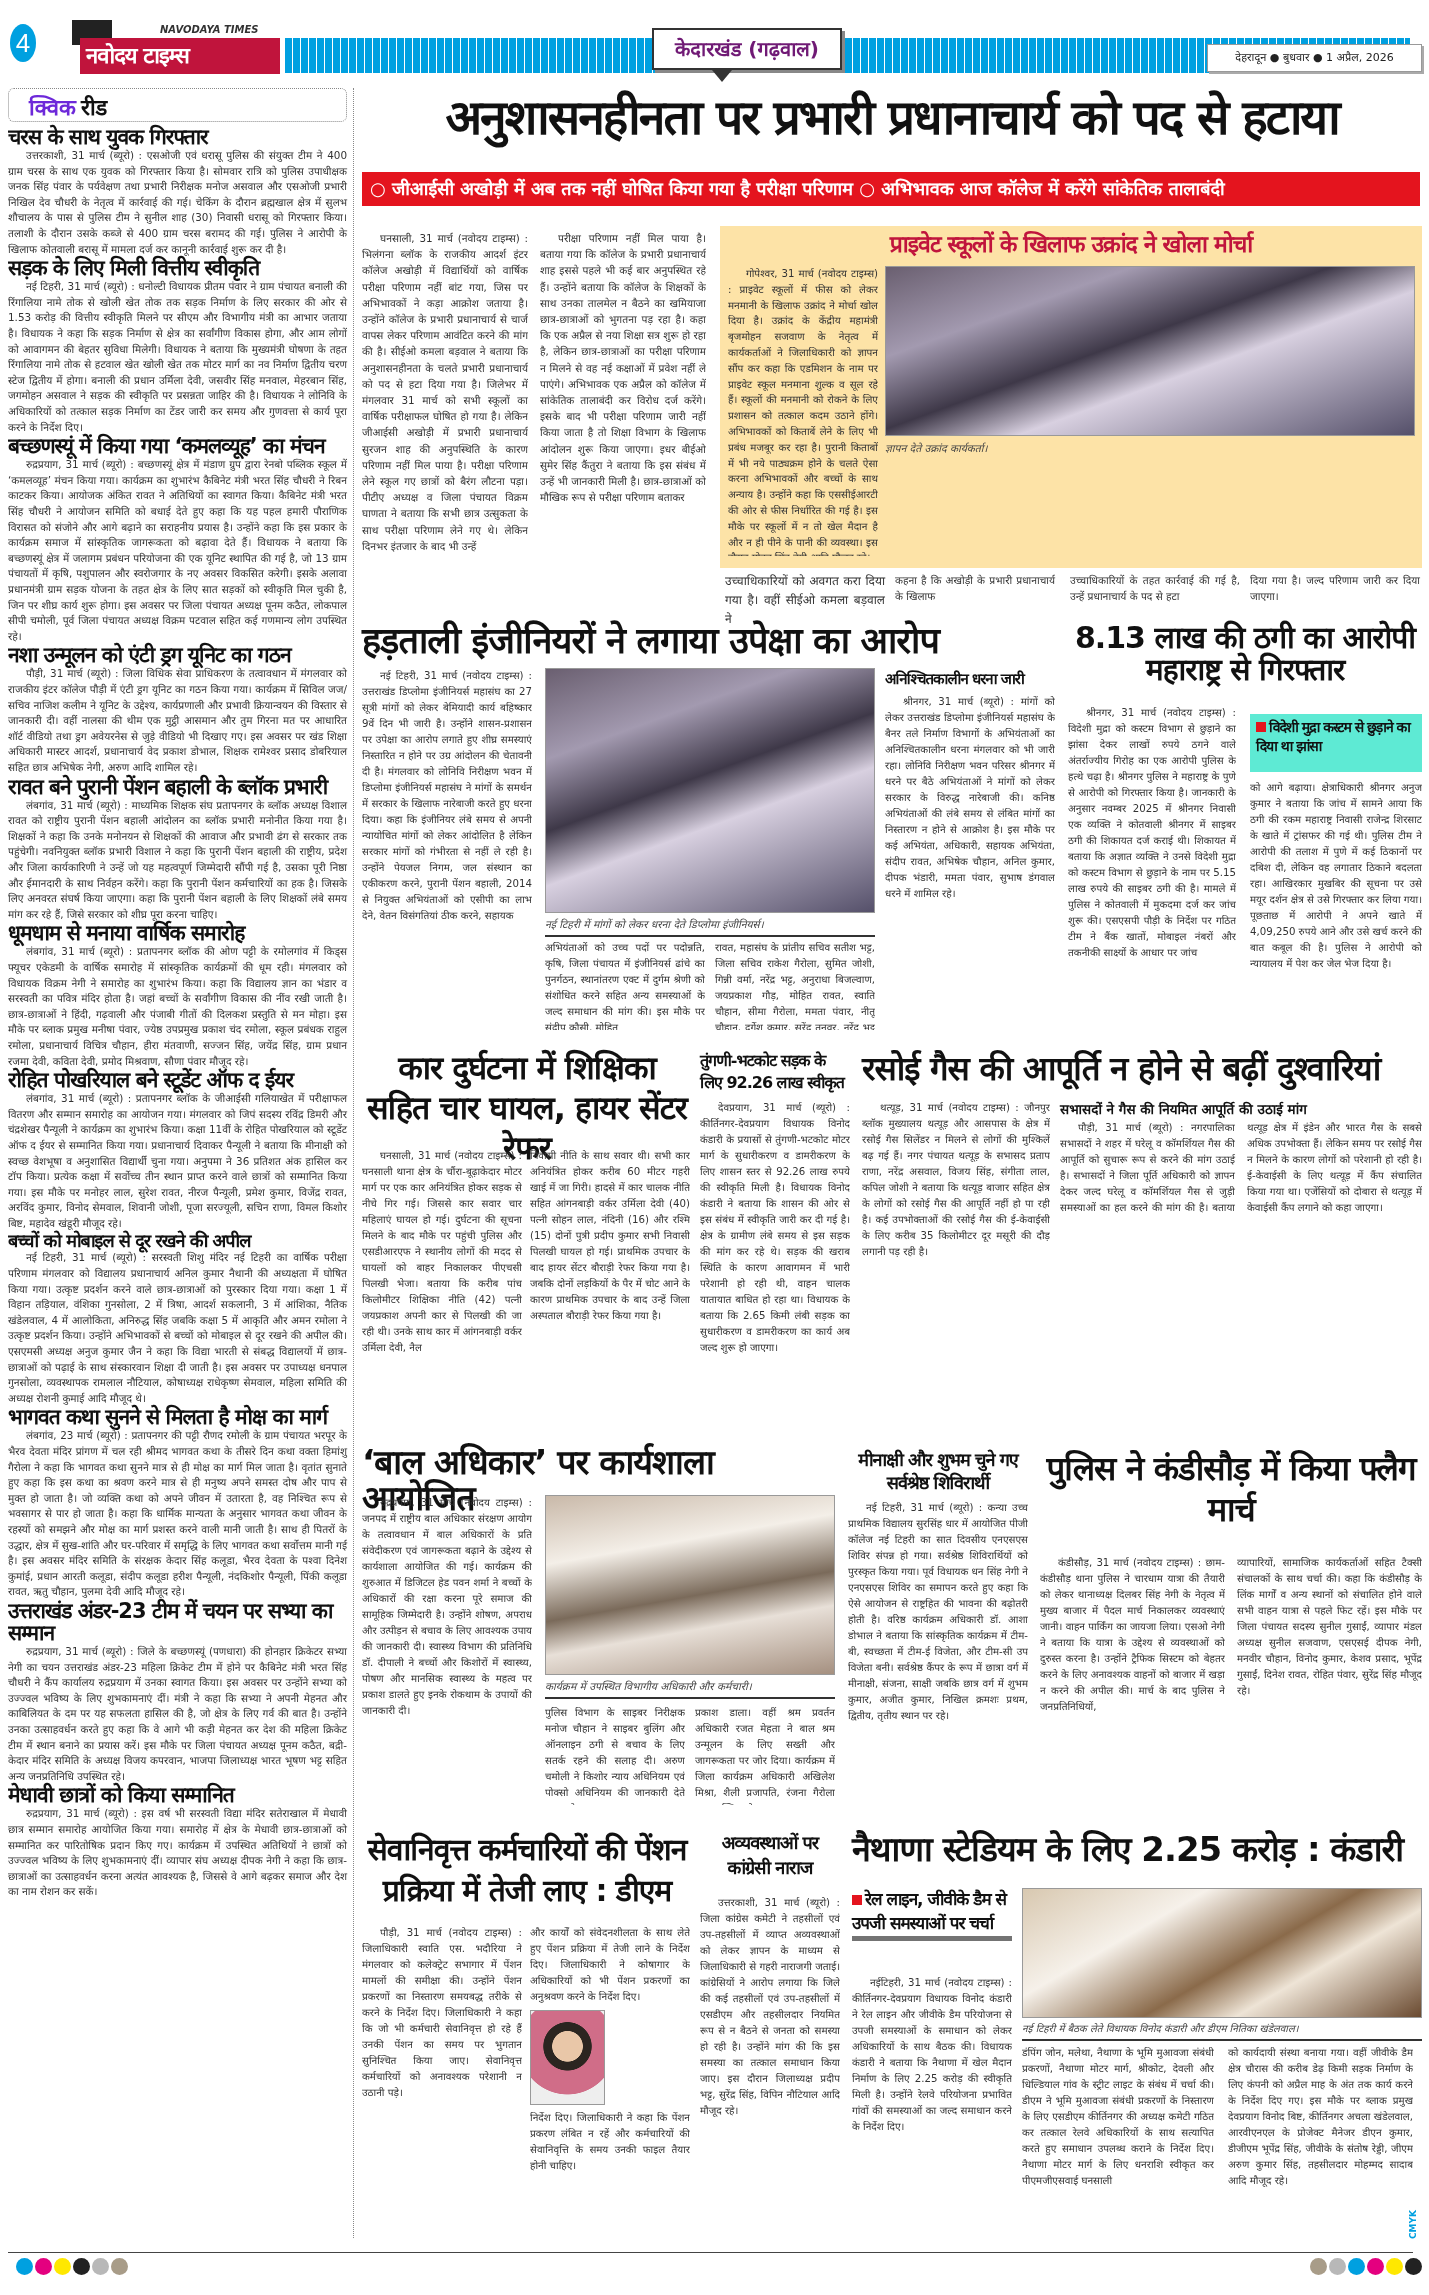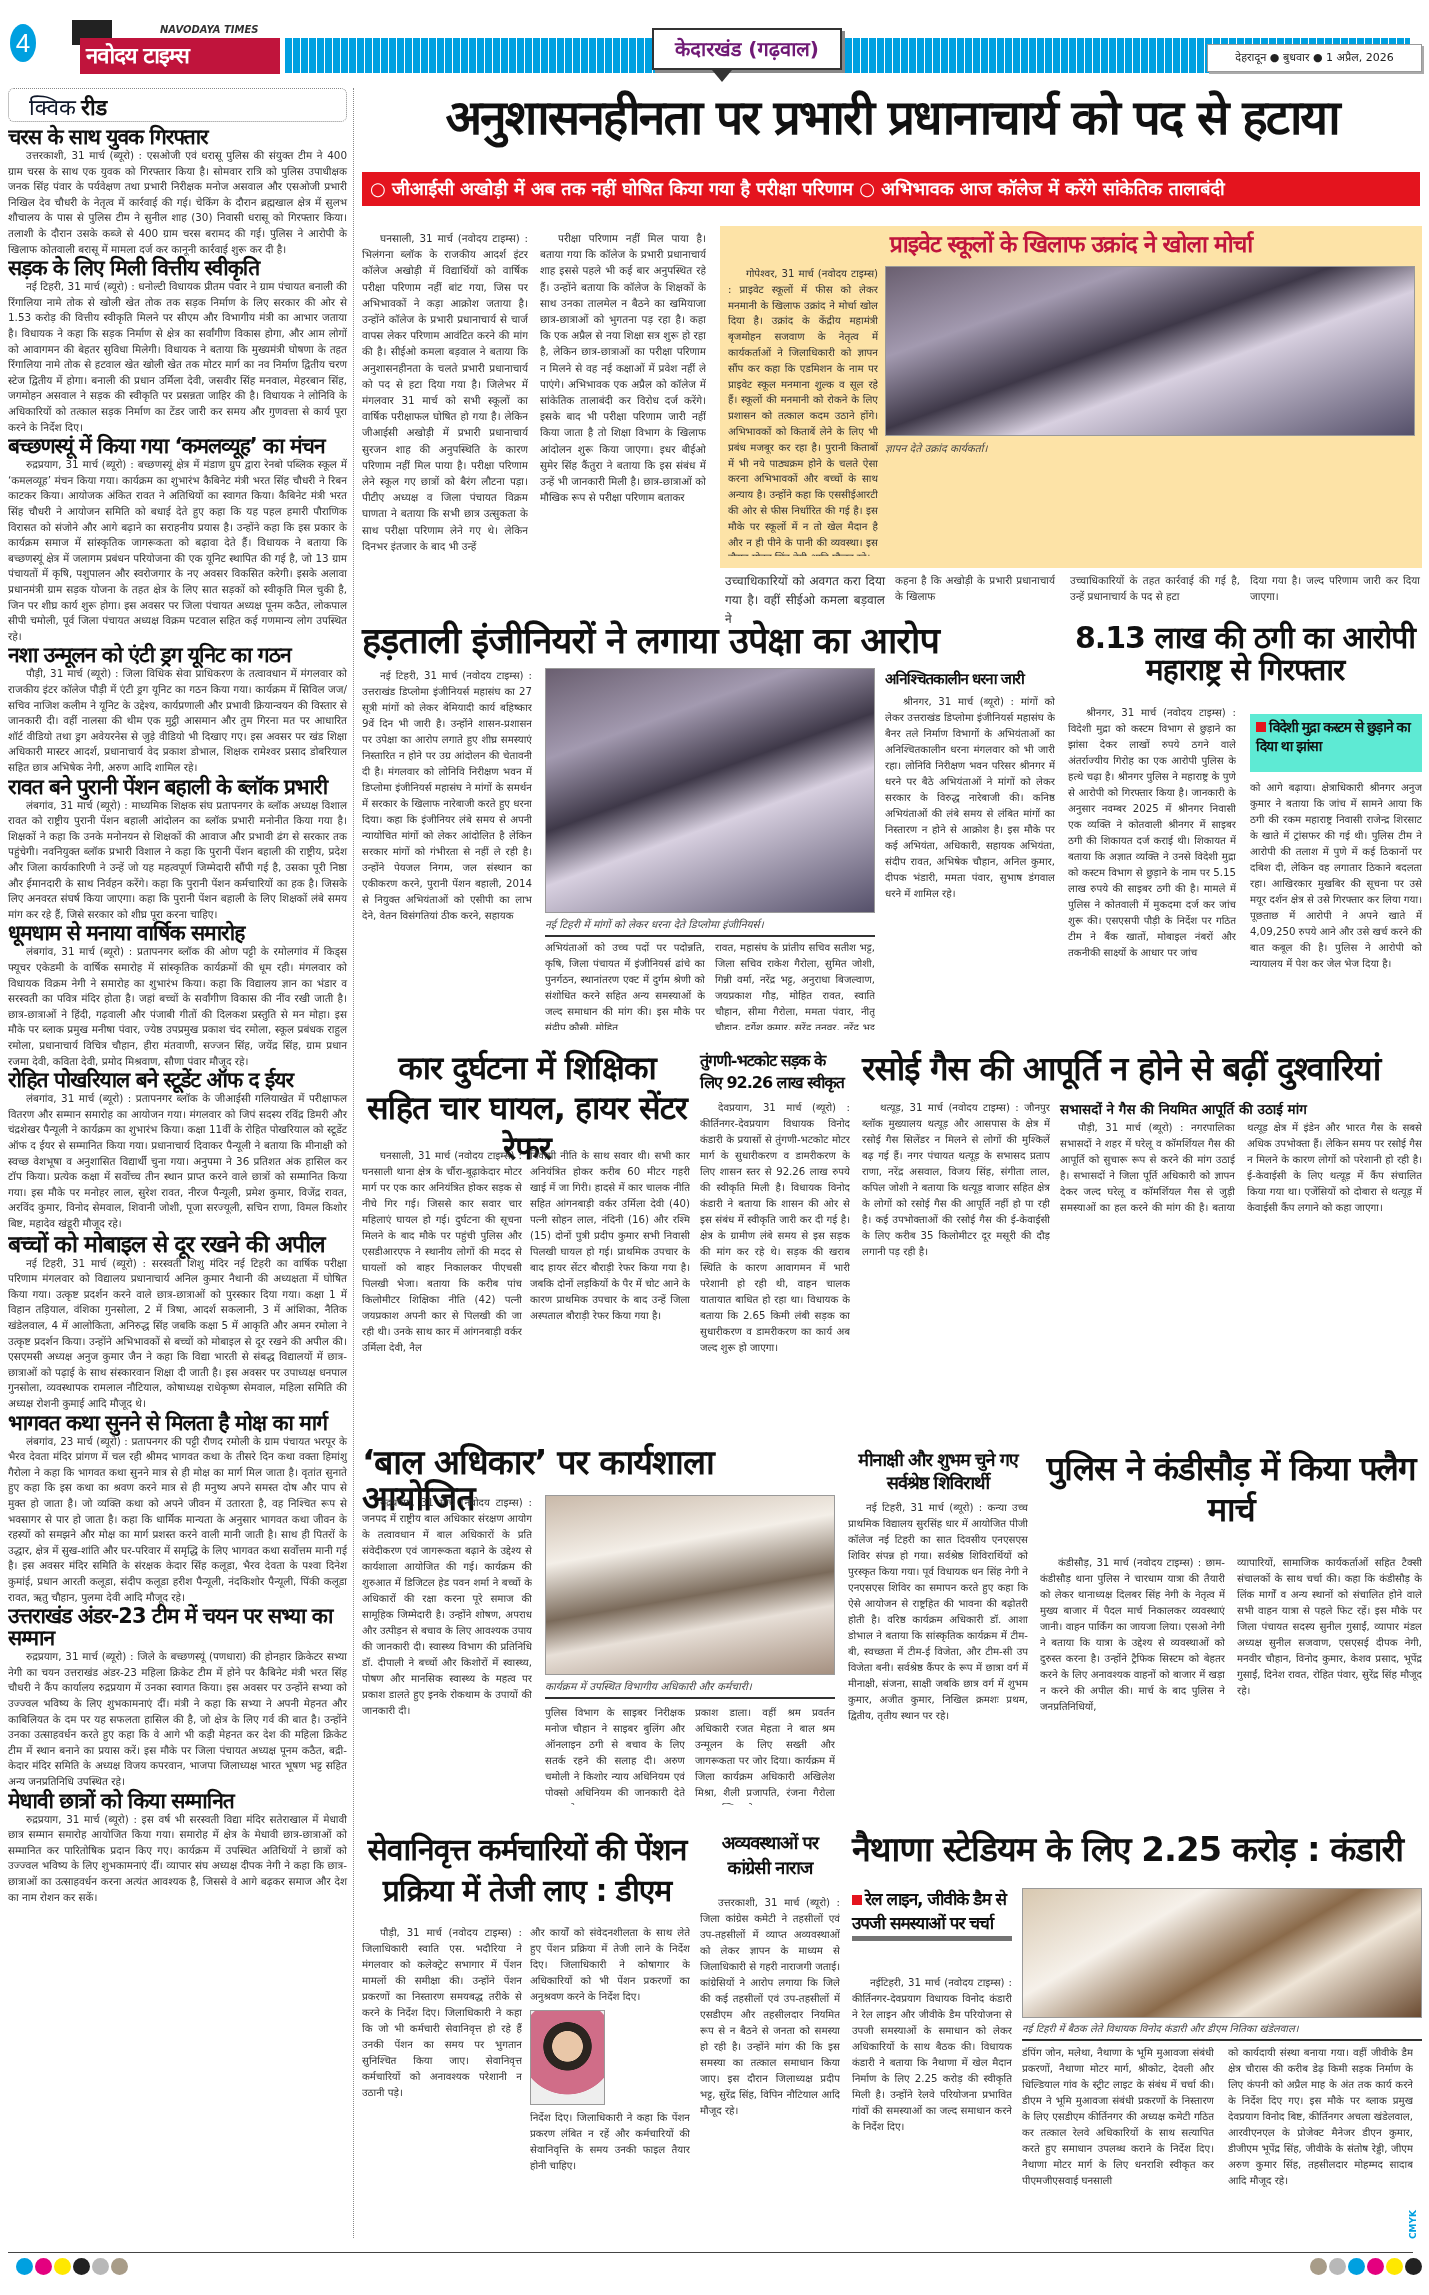--- a/index.html
+++ b/index.html
@@ -25,21 +25,21 @@
   <div class="abs" style="left:160px;top:24px;font-size:10px;font-weight:bold;font-style:italic;color:#333">NAVODAYA TIMES</div>
   <div class="abs" style="left:80px;top:38px;width:200px;height:36px;background:#c0143c;color:#fff;font-size:22px;font-weight:bold;line-height:36px;padding-left:6px;letter-spacing:-1px">नवोदय टाइम्स</div>
   <div class="abs" style="left:285px;top:38px;width:1125px;height:35px;background:repeating-linear-gradient(90deg,#00a0e0 0 7px,#fff 7px 8px)"></div>
   <div class="abs" style="left:652px;top:28px;width:190px;height:42px;background:#fff;border:2px solid #333;box-shadow:3px 3px 0 #888;text-align:center;font-size:20px;font-weight:bold;color:#701a75;line-height:38px">केदारखंड (गढ़वाल)</div>
   <div class="abs" style="left:712px;top:70px;width:0;height:0;border-left:10px solid transparent;border-right:10px solid transparent;border-top:12px solid #333"></div>
   <div class="abs" style="left:1207px;top:44px;width:215px;height:28px;background:#fff;border:1px solid #999;box-shadow:2px 2px 0 #aaa;font-size:11px;line-height:26px;text-align:center;color:#222">देहरादून ● बुधवार ● 1 अप्रैल, 2026</div>
 </div>
 
 <div class="abs dotted-v" style="left:8px;top:88px;width:346px;height:2150px;padding-right:6px;overflow:hidden">
   <div class="qbox" style="height:34px;padding:2px 0 0 20px;margin-bottom:4px">
-    <span style="color:#0f172a;font-size:22px;font-weight:normal">क्विक</span>
+    <span style="color:#6d28d9;font-size:22px;font-weight:bold">क्विक</span>
     <span style="color:#111;font-size:22px;font-weight:bold">रीड</span>
   </div>
   <div>
       <div class="hl" style="font-size:21px">चरस के साथ युवक गिरफ्तार</div>
       <p class="body-text" style="font-size:10.4px;line-height:15.6px">उत्तरकाशी, 31 मार्च (ब्यूरो) : एसओजी एवं धरासू पुलिस की संयुक्त टीम ने 400 ग्राम चरस के साथ एक युवक को गिरफ्तार किया है। सोमवार रात्रि को पुलिस उपाधीक्षक जनक सिंह पंवार के पर्यवेक्षण तथा प्रभारी निरीक्षक मनोज असवाल और एसओजी प्रभारी निखिल देव चौधरी के नेतृत्व में कार्रवाई की गई। चेकिंग के दौरान ब्रह्मखाल क्षेत्र में सुलभ शौचालय के पास से पुलिस टीम ने सुनील शाह (30) निवासी धरासू को गिरफ्तार किया। तलाशी के दौरान उसके कब्जे से 400 ग्राम चरस बरामद की गई। पुलिस ने आरोपी के खिलाफ कोतवाली बरासू में मामला दर्ज कर कानूनी कार्रवाई शुरू कर दी है।</p>
     </div>
   <div>
       <div class="hl" style="font-size:21px">सड़क के लिए मिली वित्तीय स्वीकृति</div>
       <p class="body-text" style="font-size:10.4px;line-height:15.6px">नई टिहरी, 31 मार्च (ब्यूरो) : धनोल्टी विधायक प्रीतम पंवार ने ग्राम पंचायत बनाली की रिंगालिया नामे तोक से खोली खेत तोक तक सड़क निर्माण के लिए सरकार की ओर से 1.53 करोड़ की वित्तीय स्वीकृति मिलने पर सीएम और विभागीय मंत्री का आभार जताया है। विधायक ने कहा कि सड़क निर्माण से क्षेत्र का सर्वांगीण विकास होगा, और आम लोगों को आवागमन की बेहतर सुविधा मिलेगी। विधायक ने बताया कि मुख्यमंत्री घोषणा के तहत रिंगालिया नामे तोक से हटवाल खेत खोली खेत तक मोटर मार्ग का नव निर्माण द्वितीय चरण स्टेज द्वितीय में होगा। बनाली की प्रधान उर्मिला देवी, जसवीर सिंह मनवाल, मेहरबान सिंह, जगमोहन असवाल ने सड़क की स्वीकृति पर प्रसन्नता जाहिर की है। विधायक ने लोनिवि के अधिकारियों को तत्काल सड़क निर्माण का टेंडर जारी कर समय और गुणवत्ता से कार्य पूरा करने के निर्देश दिए।</p>
     </div>
@@ -57,21 +57,21 @@
     </div>
   <div>
       <div class="hl" style="font-size:21px">धूमधाम से मनाया वार्षिक समारोह</div>
       <p class="body-text" style="font-size:10.4px;line-height:15.6px">लंबगांव, 31 मार्च (ब्यूरो) : प्रतापनगर ब्लॉक की ओण पट्टी के रमोलगांव में किड्स फ्यूचर एकेडमी के वार्षिक समारोह में सांस्कृतिक कार्यक्रमों की धूम रही। मंगलवार को विधायक विक्रम नेगी ने समारोह का शुभारंभ किया। कहा कि विद्यालय ज्ञान का भंडार व सरस्वती का पवित्र मंदिर होता है। जहां बच्चों के सर्वांगीण विकास की नींव रखी जाती है। छात्र-छात्राओं ने हिंदी, गढ़वाली और पंजाबी गीतों की दिलकश प्रस्तुति से मन मोहा। इस मौके पर ब्लाक प्रमुख मनीषा पंवार, ज्येष्ठ उपप्रमुख प्रकाश चंद रमोला, स्कूल प्रबंधक राहुल रमोला, प्रधानाचार्य विचित्र चौहान, हीरा मंतवाणी, सज्जन सिंह, जयेंद्र सिंह, ग्राम प्रधान रजमा देवी, कविता देवी, प्रमोद मिश्रवाण, सौणा पंवार मौजूद रहे।</p>
     </div>
   <div>
       <div class="hl" style="font-size:21px">रोहित पोखरियाल बने स्टूडेंट ऑफ द ईयर</div>
       <p class="body-text" style="font-size:10.4px;line-height:15.6px">लंबगांव, 31 मार्च (ब्यूरो) : प्रतापनगर ब्लॉक के जीआईसी गलियाखेत में परीक्षाफल वितरण और सम्मान समारोह का आयोजन गया। मंगलवार को जिपं सदस्य रविंद्र डिमरी और चंद्रशेखर पैन्यूली ने कार्यक्रम का शुभारंभ किया। कक्षा 11वीं के रोहित पोखरियाल को स्टूडेंट ऑफ द ईयर से सम्मानित किया गया। प्रधानाचार्य दिवाकर पैन्यूली ने बताया कि मीनाक्षी को स्वच्छ वेशभूषा व अनुशासित विद्यार्थी चुना गया। अनुपमा ने 36 प्रतिशत अंक हासिल कर टॉप किया। प्रत्येक कक्षा में सर्वोच्च तीन स्थान प्राप्त करने वाले छात्रों को सम्मानित किया गया। इस मौके पर मनोहर लाल, सुरेश रावत, नीरज पैन्यूली, प्रमेश कुमार, विजेंद्र रावत, अरविंद कुमार, विनोद सेमवाल, शिवानी जोशी, पूजा सरज्यूली, सचिन राणा, विमल किशोर बिष्ट, महादेव खंडूरी मौजूद रहे।</p>
     </div>
   <div>
-      <div class="hl" style="font-size:23px">बच्चों को मोबाइल से दूर रखने की अपील</div>
+      <div class="hl" style="font-size:18px">बच्चों को मोबाइल से दूर रखने की अपील</div>
       <p class="body-text" style="font-size:10.4px;line-height:15.6px">नई टिहरी, 31 मार्च (ब्यूरो) : सरस्वती शिशु मंदिर नई टिहरी का वार्षिक परीक्षा परिणाम मंगलवार को विद्यालय प्रधानाचार्य अनिल कुमार नैथानी की अध्यक्षता में घोषित किया गया। उत्कृष्ट प्रदर्शन करने वाले छात्र-छात्राओं को पुरस्कार दिया गया। कक्षा 1 में विहान तड़ियाल, वंशिका गुनसोला, 2 में त्रिषा, आदर्श सकलानी, 3 में आंशिका, नैतिक खंडेलवाल, 4 में आलोकिता, अनिरुद्ध सिंह जबकि कक्षा 5 में आकृति और अमन रमोला ने उत्कृष्ट प्रदर्शन किया। उन्होंने अभिभावकों से बच्चों को मोबाइल से दूर रखने की अपील की। एसएमसी अध्यक्ष अनुज कुमार जैन ने कहा कि विद्या भारती से संबद्ध विद्यालयों में छात्र-छात्राओं को पढ़ाई के साथ संस्कारवान शिक्षा दी जाती है। इस अवसर पर उपाध्यक्ष धनपाल गुनसोला, व्यवस्थापक रामलाल नौटियाल, कोषाध्यक्ष राधेकृष्ण सेमवाल, महिला समिति की अध्यक्ष रोशनी कुमाई आदि मौजूद थे।</p>
     </div>
   <div>
       <div class="hl" style="font-size:21px">भागवत कथा सुनने से मिलता है मोक्ष का मार्ग</div>
       <p class="body-text" style="font-size:10.4px;line-height:15.6px">लंबगांव, 23 मार्च (ब्यूरो) : प्रतापनगर की पट्टी रौणद रमोली के ग्राम पंचायत भरपूर के भैरव देवता मंदिर प्रांगण में चल रही श्रीमद भागवत कथा के तीसरे दिन कथा वक्ता हिमांशु गैरोला ने कहा कि भागवत कथा सुनने मात्र से ही मोक्ष का मार्ग मिल जाता है। वृतांत सुनाते हुए कहा कि इस कथा का श्रवण करने मात्र से ही मनुष्य अपने समस्त दोष और पाप से मुक्त हो जाता है। जो व्यक्ति कथा को अपने जीवन में उतारता है, वह निश्चित रूप से भवसागर से पार हो जाता है। कहा कि धार्मिक मान्यता के अनुसार भागवत कथा जीवन के रहस्यों को समझने और मोक्ष का मार्ग प्रशस्त करने वाली मानी जाती है। साथ ही पितरों के उद्धार, क्षेत्र में सुख-शांति और घर-परिवार में समृद्धि के लिए भागवत कथा सर्वोत्तम मानी गई है। इस अवसर मंदिर समिति के संरक्षक केदार सिंह कलूडा, भैरव देवता के पश्वा दिनेश कुमांई, प्रधान आरती कलूडा, संदीप कलूडा हरीश पैन्यूली, नंदकिशोर पैन्यूली, पिंकी कलूडा रावत, ऋतु चौहान, पुलमा देवी आदि मौजूद रहे।</p>
     </div>
   <div>
       <div class="hl" style="font-size:21px">उत्तराखंड अंडर-23 टीम में चयन पर सभ्या का सम्मान</div>
       <p class="body-text" style="font-size:10.4px;line-height:15.6px">रुद्रप्रयाग, 31 मार्च (ब्यूरो) : जिले के बच्छणस्यूं (पणधारा) की होनहार क्रिकेटर सभ्या नेगी का चयन उत्तराखंड अंडर-23 महिला क्रिकेट टीम में होने पर कैबिनेट मंत्री भरत सिंह चौधरी ने कैंप कार्यालय रुद्रप्रयाग में उनका स्वागत किया। इस अवसर पर उन्होंने सभ्या को उज्ज्वल भविष्य के लिए शुभकामनाएं दीं। मंत्री ने कहा कि सभ्या ने अपनी मेहनत और काबिलियत के दम पर यह सफलता हासिल की है, जो क्षेत्र के लिए गर्व की बात है। उन्होंने उनका उत्साहवर्धन करते हुए कहा कि वे आगे भी कड़ी मेहनत कर देश की महिला क्रिकेट टीम में स्थान बनाने का प्रयास करें। इस मौके पर जिला पंचायत अध्यक्ष पूनम कठैत, बद्री-केदार मंदिर समिति के अध्यक्ष विजय कपरवान, भाजपा जिलाध्यक्ष भारत भूषण भट्ट सहित अन्य जनप्रतिनिधि उपस्थित रहे।</p>
     </div>

